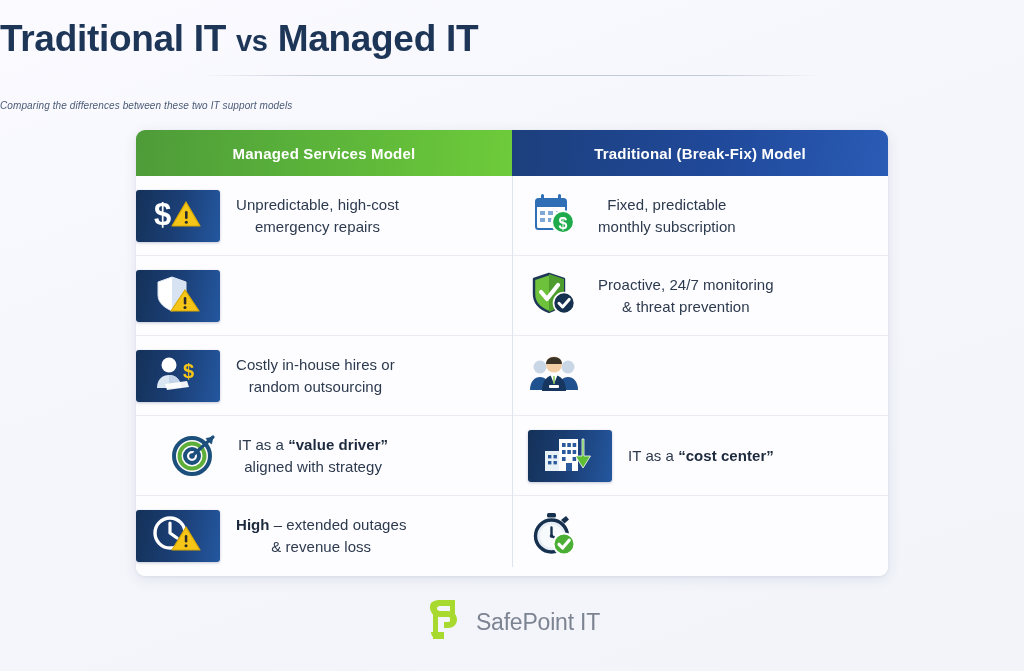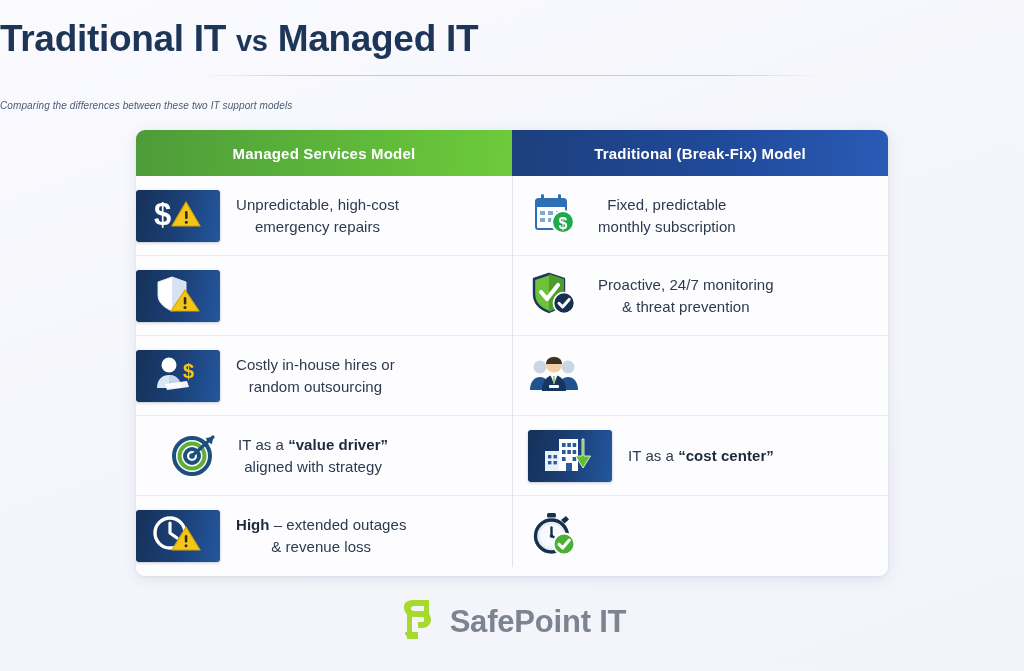--- a/index.html
+++ b/index.html
@@ -157,22 +157,22 @@
   .cell-text b { font-weight: bold; color: #1d2a3d; }
 
   
   .footer {
     margin-top: 22px;
     display: flex;
     align-items: center;
     gap: 12px;
   }
   .logo-text {
-    font-size: 31px;
-    font-weight: bold;
+    font-size: 23px;
+    font-weight: normal;
     color: #7c8391;
     letter-spacing: -0.2px;
   }
 </style>
 </head>
 <body>
 
 <div class="page">
 
   <div class="title-block">

